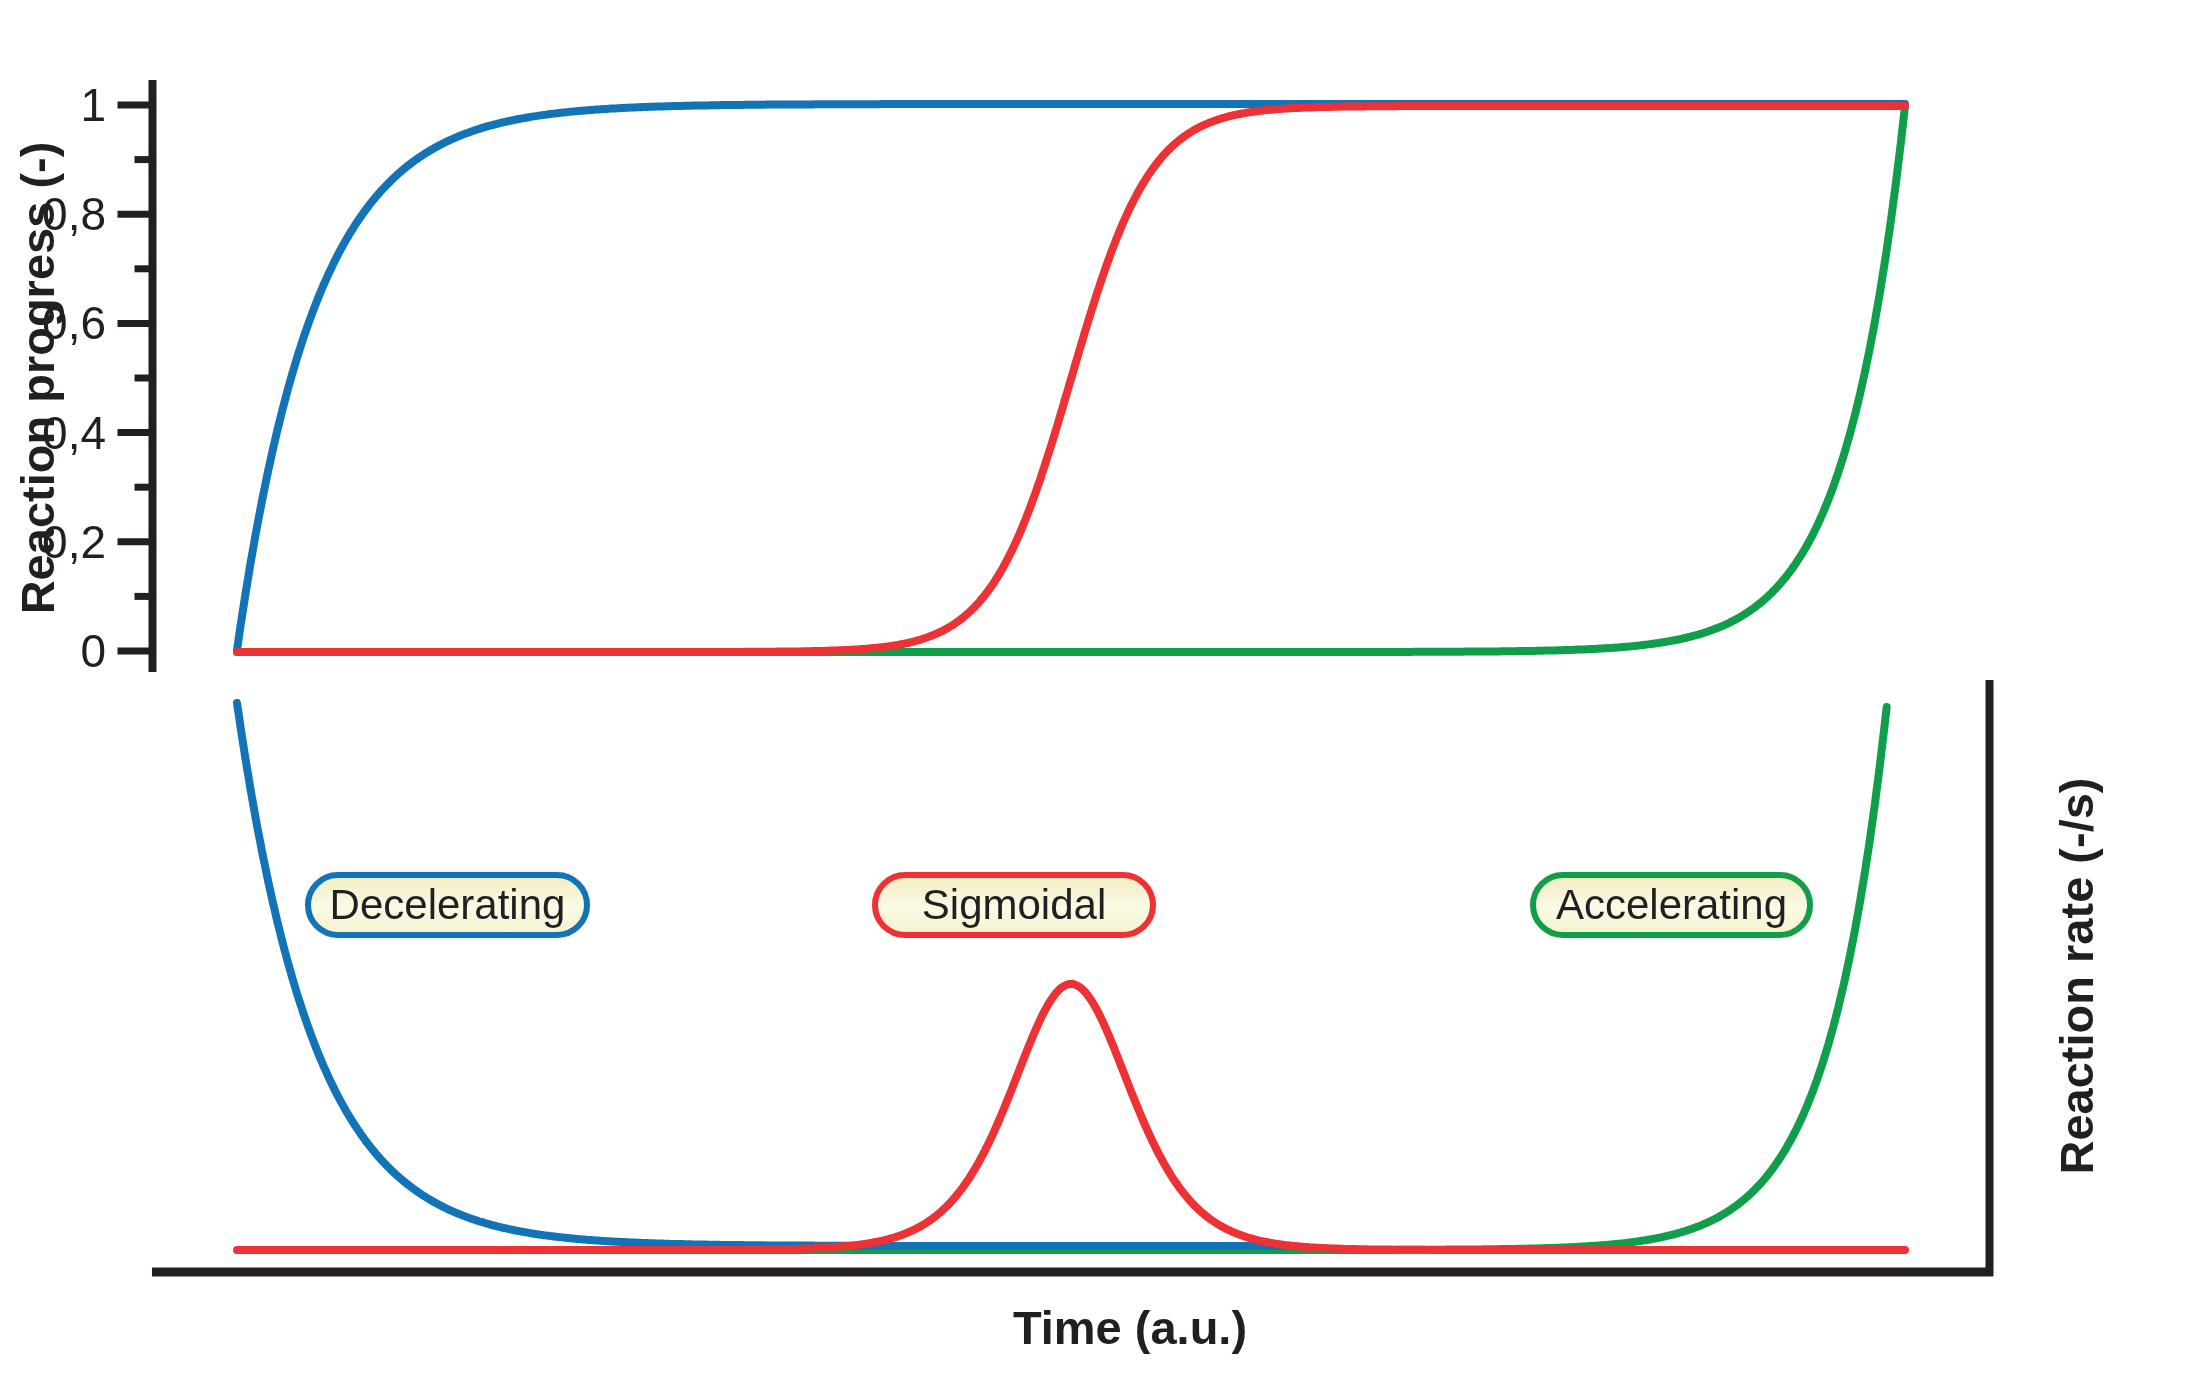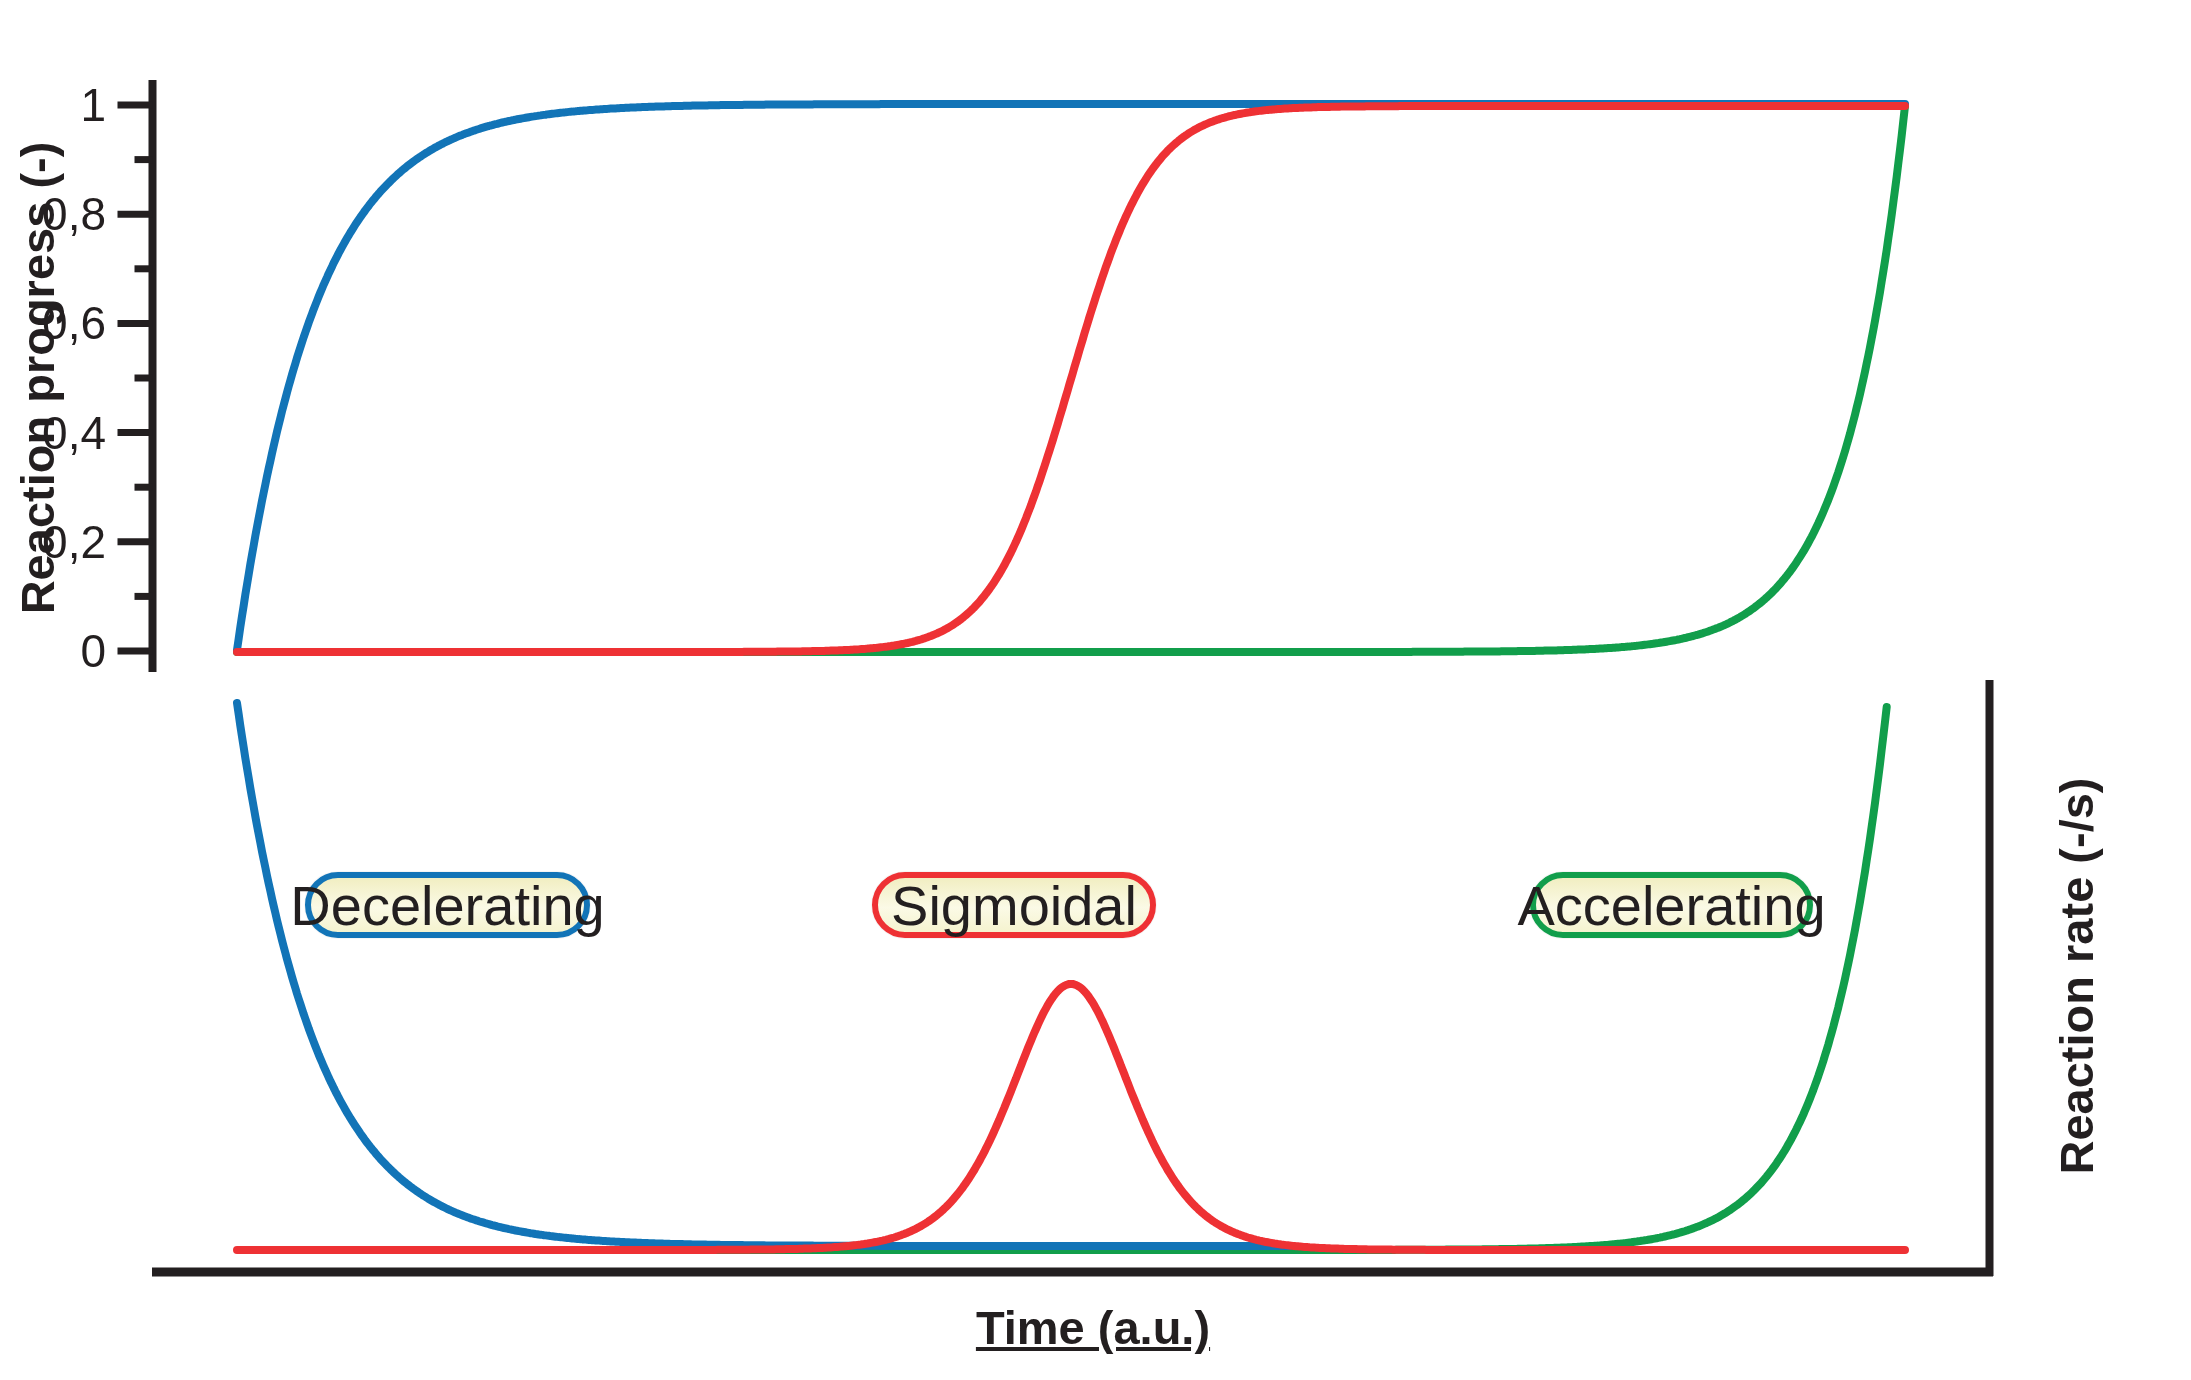--- a/index.html
+++ b/index.html
@@ -14,21 +14,21 @@
   }
   .axis-label{
     position:absolute;font-size:47px;font-weight:bold;color:#231f20;
     text-align:center;white-space:nowrap;
   }
   .axis-label.vert{transform:rotate(-90deg);transform-origin:center center;}
   .badge{
     position:absolute;height:54px;border:6px solid #000;border-radius:33px;
     background:linear-gradient(180deg,#f1eec2 0%,#fbfae6 55%,#f5f3cf 100%);
     display:flex;align-items:center;justify-content:center;
-    font-size:56px;color:#231f20;white-space:nowrap;
+    font-size:42px;color:#231f20;white-space:nowrap;
     box-shadow:0 0 0 1px rgba(0,0,0,0.04);
   }
 </style>
 </head>
 <body>
 
 <div class="stage">
 
   <svg class="layer" width="2191" height="1380" viewBox="0 0 2191 1380">
     <g id="curves-top">
@@ -67,21 +67,21 @@
       <div class="tick-label" style="left: -4px; top: 323.4px;">0,6</div>
       <div class="tick-label" style="left: -4px; top: 432.6px;">0,4</div>
       <div class="tick-label" style="left: -4px; top: 541.8px;">0,2</div>
       <div class="tick-label" style="left: -4px; top: 651px;">0</div>
     </div>
 
   <div class="axis-label vert" style="left:-262px;top:348px;width:600px;height:60px;line-height:60px;">Reaction progress (-)</div>
 
   <div class="axis-label vert" style="left:1777px;top:946px;width:600px;height:60px;line-height:60px;">Reaction rate (-/s)</div>
 
-  <div class="axis-label" style="left:793px;top:1300px;width:600px;height:56px;line-height:56px;text-decoration:underline;">Time (a.u.)</div>
+  <div class="axis-label" style="left:830px;top:1300px;width:600px;height:56px;line-height:56px;">Time (a.u.)</div>
 
   <div class="badge" id="badge-0" style="left: 305px; top: 872px; width: 273px; border-color: rgb(18, 116, 183);">
     <span>Decelerating</span>
   </div>
   <div class="badge" id="badge-1" style="left: 872px; top: 872px; width: 272px; border-color: rgb(238, 49, 52);">
     <span>Sigmoidal</span>
   </div>
   <div class="badge" id="badge-2" style="left: 1530px; top: 872px; width: 271px; border-color: rgb(17, 158, 75); align-items: center;">
     <span>Accelerating</span>
   </div>

